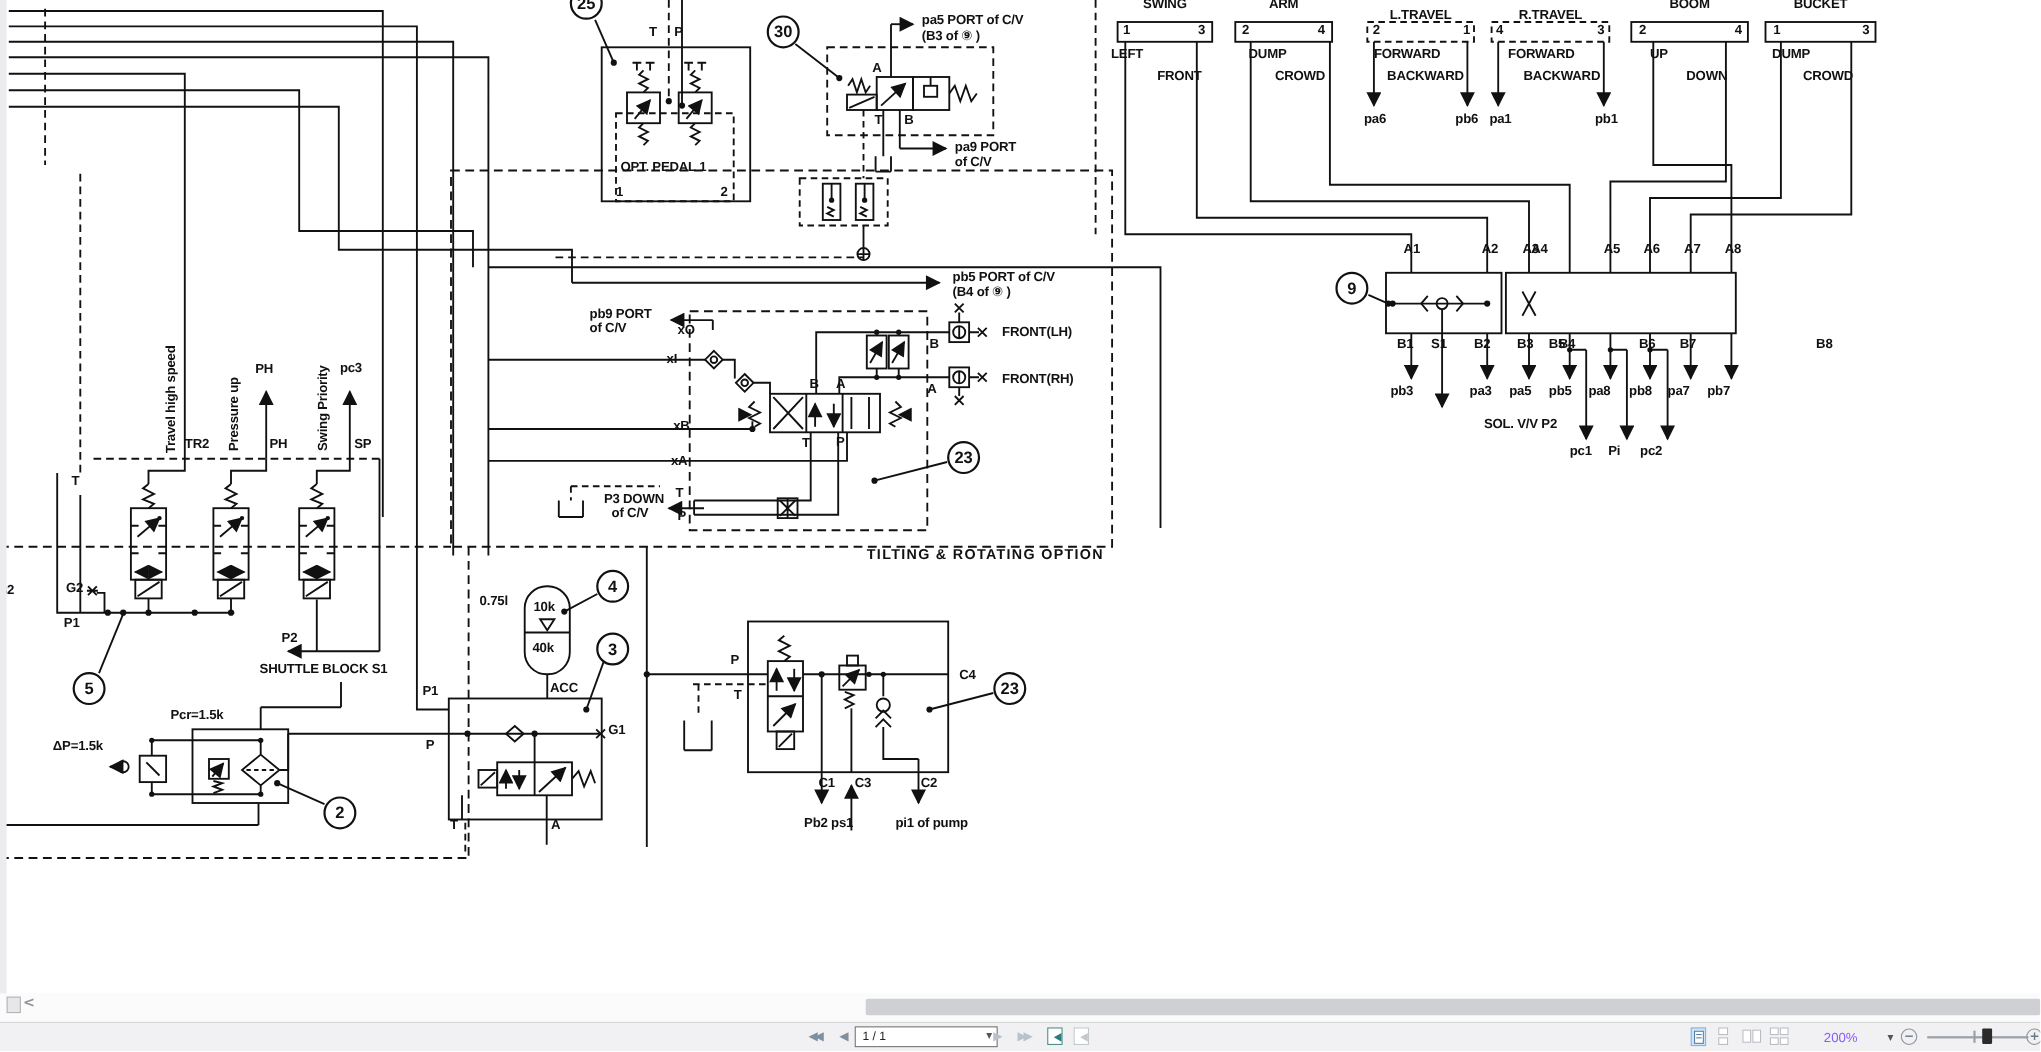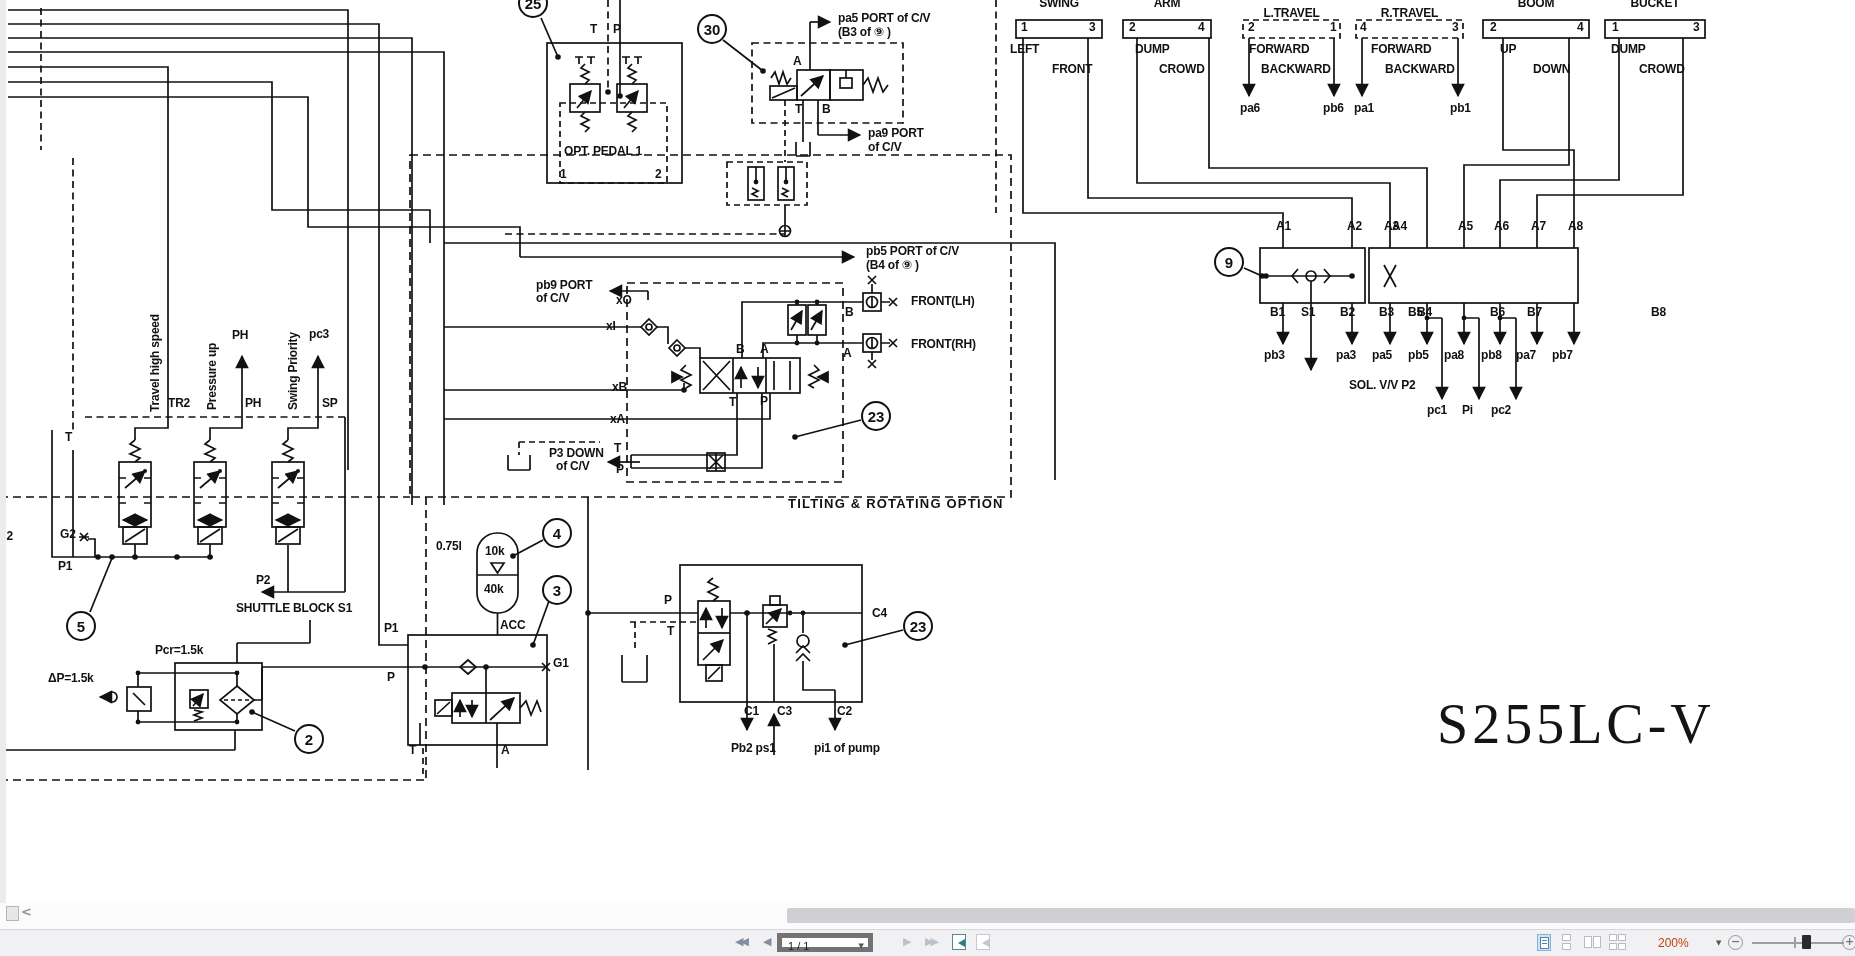--- a/index.html
+++ b/index.html
@@ -23,33 +23,33 @@
   #scrollrow{position:absolute;left:0;top:903px;width:1855px;height:26px;background:#fbfbfc;}
   #panelbtn{position:absolute;left:6px;top:3px;width:11px;height:13px;background:#e7e7ea;
             border:1px solid #b4b4ba;}
   #scrollleft{position:absolute;left:21px;top:1px;color:#8f8f94;font:bold 13px "DejaVu Sans",sans-serif;}
   #hthumb{position:absolute;left:787px;top:5px;width:1068px;height:15px;background:#cfd0d3;border-radius:2px;}
   
   #toolbar{position:absolute;left:0;top:929px;width:1855px;height:27px;background:#f1f1f3;
            border-top:1px solid #d8d8db;box-sizing:border-box;}
   .nav{position:absolute;top:5px;font:11px "DejaVu Sans",sans-serif;letter-spacing:-3px;cursor:default;}
   .nav.en{color:#7e8fa0;} .nav.dis{color:#b9c2cb;}
-  #pagebox{position:absolute;left:777px;top:3px;width:96px;height:19px;background:#fff;
-           border:5px solid #737373;box-sizing:border-box;}
+  #pagebox{position:absolute;left:777px;top:3px;width:130px;height:19px;background:#fff;
+           border:1px solid #737373;box-sizing:border-box;}
   #pagebox .val{position:absolute;left:6px;top:2px;font:11px "Liberation Sans",sans-serif;color:#222;}
   #pagebox .caret{position:absolute;right:4px;top:4px;font:7px "DejaVu Sans",sans-serif;color:#555;}
   .vicon{position:absolute;top:4px;width:14px;height:16px;background:#fff;box-sizing:border-box;}
   .vicon.en{border:1px solid #4f8d8d;} .vicon.dis{border:1px solid #c2c9ce;}
   .vicon .arr{position:absolute;left:1px;top:4px;width:0;height:0;border:4px solid transparent;}
   .vicon.en .arr{border-right:7px solid #2e7d7d;} .vicon.dis .arr{border-right:7px solid #c2c9ce;}
   .licon{position:absolute;top:4px;width:14px;height:17px;box-sizing:border-box;}
   .licon.sel{background:#cfe4f7;border:1px solid #84b4e0;}
   .pg{position:absolute;background:#fff;border:1px solid #b9bdc2;box-sizing:border-box;}
   .pgl{position:absolute;height:1px;background:#b9bdc2;}
-  .zoomtxt{position:absolute;top:6px;font:12px "Liberation Sans",sans-serif;color:#c2410c;}
+  .zoomtxt{position:absolute;top:6px;font:12px "Liberation Sans",sans-serif;color:#8b5cf6;}
   .zcaret{position:absolute;top:9px;font:7px "DejaVu Sans",sans-serif;color:#555;}
   .zcirc{position:absolute;top:5px;width:15px;height:15px;border:1.5px solid #8d979e;border-radius:50%;
          box-sizing:border-box;color:#6d7a84;font:bold 11px/11px "DejaVu Sans",sans-serif;text-align:center;}
   #ztrack{position:absolute;left:1752px;top:12px;width:92px;height:2px;background:#9aa0a6;}
   #ztick{position:absolute;left:1794px;top:7px;width:2px;height:11px;background:#9aa0a6;}
   #zthumb{position:absolute;left:1802px;top:5px;width:9px;height:14px;background:#2b2b2b;border-radius:1px;}
 </style>
 </head>
 <body>
 
@@ -497,21 +497,20 @@
     <span class="t" style="left:664px;top:594px">P</span>
     <span class="t" style="left:667px;top:625px">T</span>
     <span class="t" style="left:872px;top:607px">C4</span>
     <div class="co" style="left:903px;top:611px">23</div>
     <span class="t" style="left:744px;top:705px">C1</span>
     <span class="t" style="left:777px;top:705px">C3</span>
     <span class="t" style="left:837px;top:705px">C2</span>
     <span class="t" style="left:731px;top:742px">Pb2 ps1</span>
     <span class="t" style="left:814px;top:742px">pi1 of pump</span>
 
-    <span class="model" style="left:1437px;top:692px">S255LC-V</span>
   </div>
 
   <div id="leftstrip"></div>
 
   <div id="scrollrow">
     <div id="panelbtn"></div>
     <span id="scrollleft">&lt;</span>
     <div id="hthumb"></div>
   </div>
 

